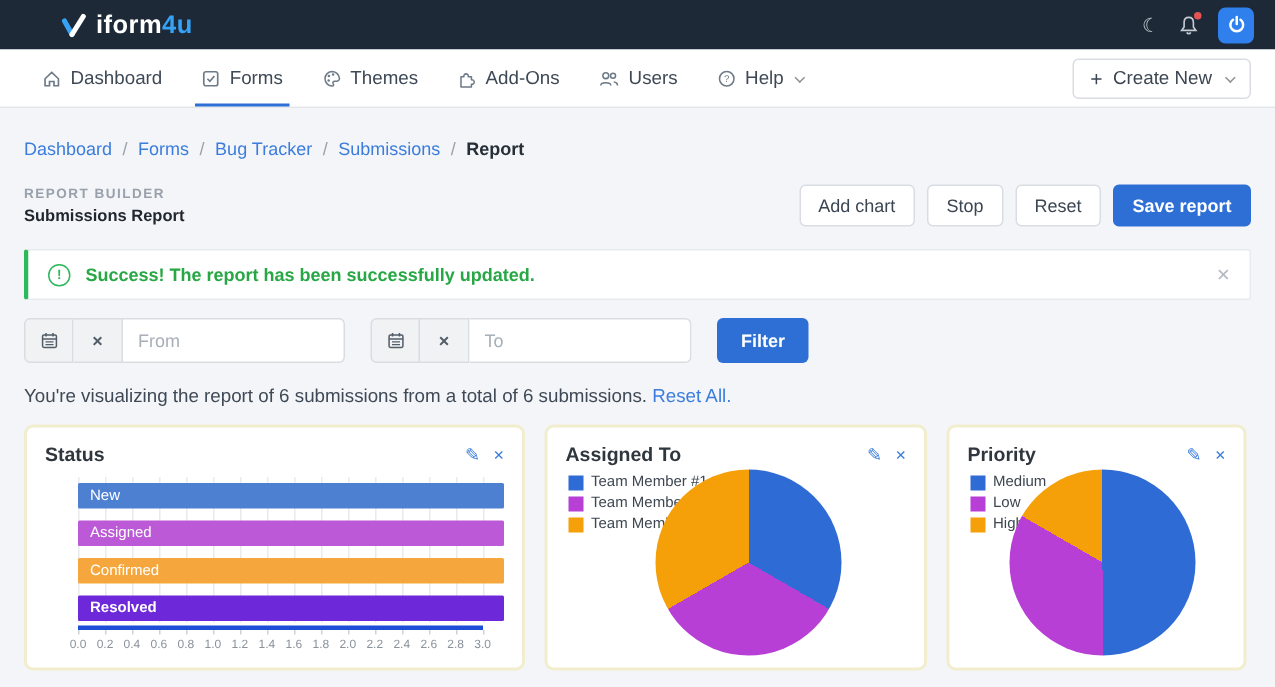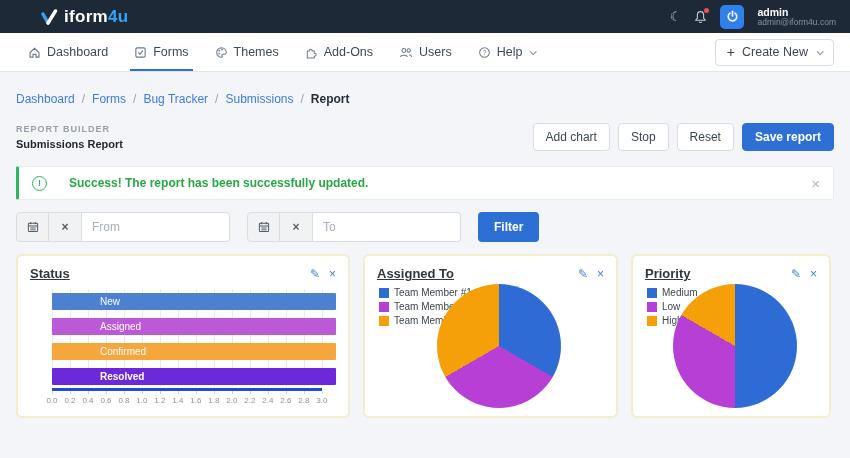--- a/index.html
+++ b/index.html
@@ -38,21 +38,21 @@
 
   .page-head { margin-top:17px; display:flex; align-items:center; }
   .kicker { font-size:9px; font-weight:bold; letter-spacing:1px; color:#98a1ab; }
   .page-title { font-size:11px; font-weight:bold; color:#1f262e; margin-top:4px; }
   .head-actions { margin-left:auto; display:flex; gap:8px;justify-content:center; }
   .btn { height:28px; padding:0 12px; border:1px solid #d9dde3; background:#fff; border-radius:4px; font-size:12px; color:#3c4652; cursor:pointer; font-family:inherit; }
   .btn-primary { background:#2e6fd6; border-color:#2e6fd6; color:#fff; font-weight:600; }
 
   .alert { margin-top:15px; background:#fff; border:1px solid #e8eaed; border-left:3px solid #2eb85c; border-radius:2px; height:34px; display:flex; align-items:center; padding:0 13px; }
   .alert-icon { width:15px; height:15px; border:1.3px solid #2eb85c; border-radius:50%; color:#2eb85c; font-size:9px; font-weight:bold; display:flex; align-items:center; justify-content:center; flex:0 0 auto; }
-  .alert-text { margin-left:22px; font-size:12px; font-weight:600; color:#28a745; }
+  .alert-text { margin-left:10px; font-size:12px; font-weight:600; color:#28a745; }
   .alert-close { margin-left:auto; color:#b3bac1; font-size:15px; cursor:pointer; line-height:1; }
 
   .filter-row { margin-top:12px; display:flex; align-items:center; }
   .input-group { display:flex; }
   .addon { width:33px; height:30px; background:#f1f2f4; border:1px solid #d9dde1; display:flex; align-items:center; justify-content:center; cursor:pointer; color:#525d68; font-size:12px; }
   .addon.first { border-radius:4px 0 0 4px; }
   .addon + .addon { border-left:none; }
   .date-input { width:148px; height:30px; border:1px solid #d9dde1; border-left:none; border-radius:0 4px 4px 0; padding:0 10px; font-size:12px; color:#3c4652; font-family:inherit; background:#fff; }
   .date-input::placeholder { color:#a7afb8; }
   .input-group + .input-group { margin-left:17px; }
@@ -61,30 +61,30 @@
   .summary { margin-top:15px; font-size:12.5px; color:#3f4956; }
   .summary a { color:#3b7ddd; text-decoration:none; cursor:pointer; }
 
   
   .cards { margin-top:12px; display:flex; gap:13px; }
   .card { background:#fff; border:2px solid #f1edcd; border-radius:6px; padding:10px 12px; height:164px; position:relative; }
   .card-status   { width:334px; }
   .card-assigned { width:255px; }
   .card-priority { width:200px; }
   .card-head { display:flex; align-items:center; }
-  .card-title { font-size:13px; color:#2f363d; font-weight:600;text-decoration:underline; }
+  .card-title { font-size:13px; color:#2f363d; font-weight:600; }
   .card-tools { margin-left:auto; display:flex; gap:9px; align-items:center; }
   .tool { color:#3b7ddd; font-size:12px; cursor:pointer; line-height:1; }
 
   
   .plot { position:relative; margin-left:22px; margin-top:8px; }
   .grid { position:absolute; left:0; top:0; height:97px; width:95%; }
   .gridline { position:absolute; top:0; bottom:0; width:1px; background:#e8eaed; }
   .bars { position:relative; display:flex; flex-direction:column; gap:8px; padding-top:4px; }
-  .bar { height:17px; border-radius:1px; display:flex; align-items:center;padding-left:40px; }
+  .bar { height:17px; border-radius:1px; display:flex; align-items:center; }
   .bar span { color:#ffffff; font-size:10px; padding-left:8px; }
   .axis { position:relative; width:95%; height:16px; border-top:3px solid #1d4ed8; margin-top:3px; }
   .tickmark { position:absolute; top:0; width:1px; height:3px; background:#ced3d8; }
   .ticklabel { position:absolute; top:5px; transform:translateX(-50%); font-size:8px; color:#8a929b; }
 
   
   .pie-body { position:relative; height:128px; margin-top:2px; }
   .legend { position:absolute; top:4px; left:2px; display:flex; flex-direction:column; gap:3px; z-index:1; }
   .legend-item { display:flex; align-items:center; gap:5px; }
   .swatch { width:10px; height:10px; flex:0 0 auto; }
@@ -113,24 +113,20 @@
           <path d="M6.5 1.6 C4.4 1.6 3.4 3.2 3.4 5 L3.4 8 L1.8 10.2 L11.2 10.2 L9.6 8 L9.6 5 C9.6 3.2 8.6 1.6 6.5 1.6 Z" fill="none" stroke="#c3cad2" stroke-width="1.1"></path>
           <path d="M5.2 11.6 a1.4 1.4 0 0 0 2.6 0" fill="none" stroke="#c3cad2" stroke-width="1.1"></path>
         </svg>
         <span class="bell-dot"></span>
       </span>
       <span class="avatar">
         <svg width="13" height="13" viewBox="0 0 14 14">
           <path d="M4.3 3.4 A4.6 4.6 0 1 0 9.7 3.4" fill="none" stroke="#ffffff" stroke-width="1.8" stroke-linecap="round"></path>
           <line x1="7" y1="1.4" x2="7" y2="6.4" stroke="#ffffff" stroke-width="1.8" stroke-linecap="round"></line>
         </svg>
-      </span>
-      <span class="user-meta">
-        <div class="user-name">admin</div>
-        <div class="user-email">admin@iform4u.com</div>
       </span>
     </div>
   </div>
 
   <div class="navbar">
     <div class="nav-items">
       <span class="nav-item">
         <svg width="13" height="13" viewBox="0 0 14 14">
             <path d="M2.2 7 L7 2.5 L11.8 7 V12 H8.6 V9 H5.4 V12 H2.2 Z" fill="none" stroke="#6e7a87" stroke-width="1.2"></path>
           </svg>
@@ -245,20 +241,24 @@
             </svg>
         </span>
         <span class="addon">
             <b>×</b>
           </span>
         <input class="date-input" placeholder="To" style="">
       </div>
       <button class="filter-btn">Filter</button>
     </div>
 
+    <div class="summary">
+      <span>You're visualizing the report of 6 submissions from a total of 6 submissions.</span>
+      <a>Reset All.</a>
+    </div>
 
     <div class="cards">
 
       <div class="card card-status">
         <div class="card-head">
           <span class="card-title">Status</span>
           <span class="card-tools">
             <span class="tool">✎</span>
             <span class="tool">×</span>
           </span>

